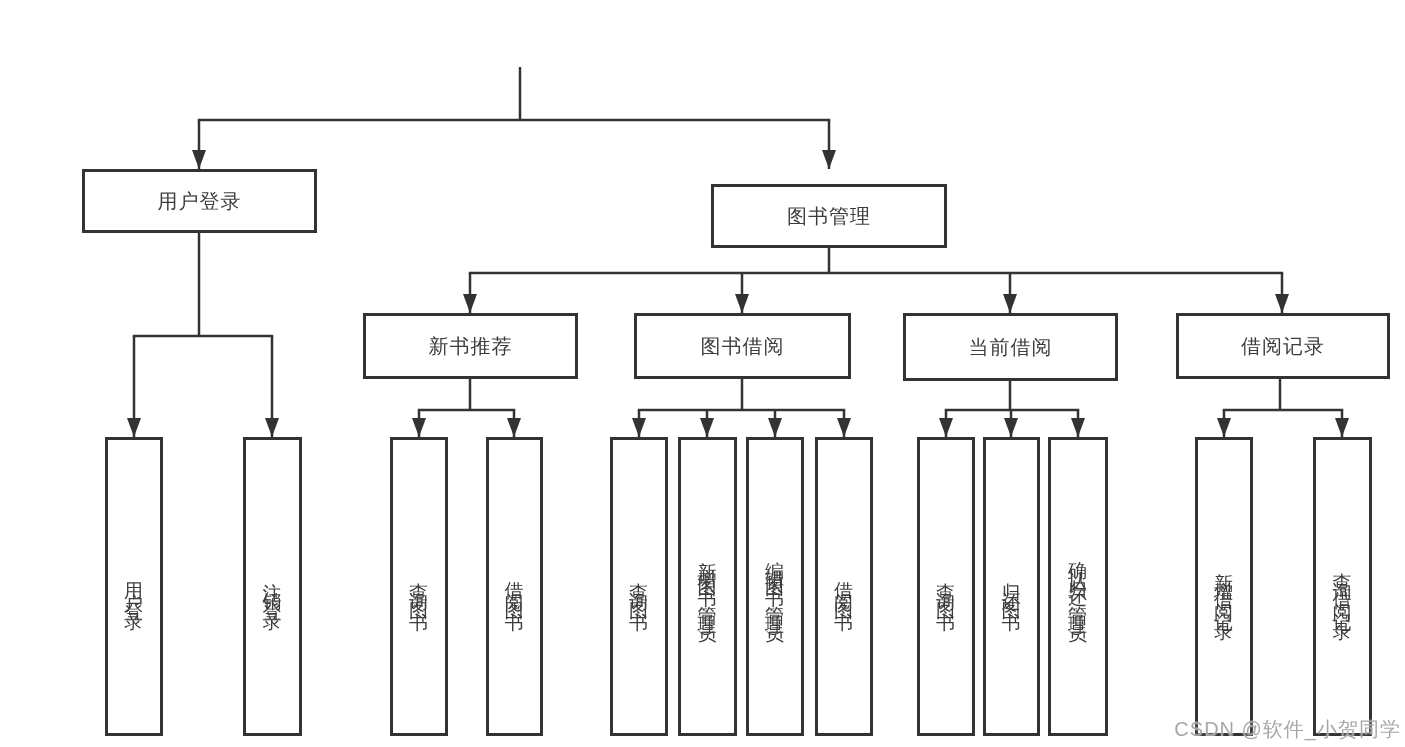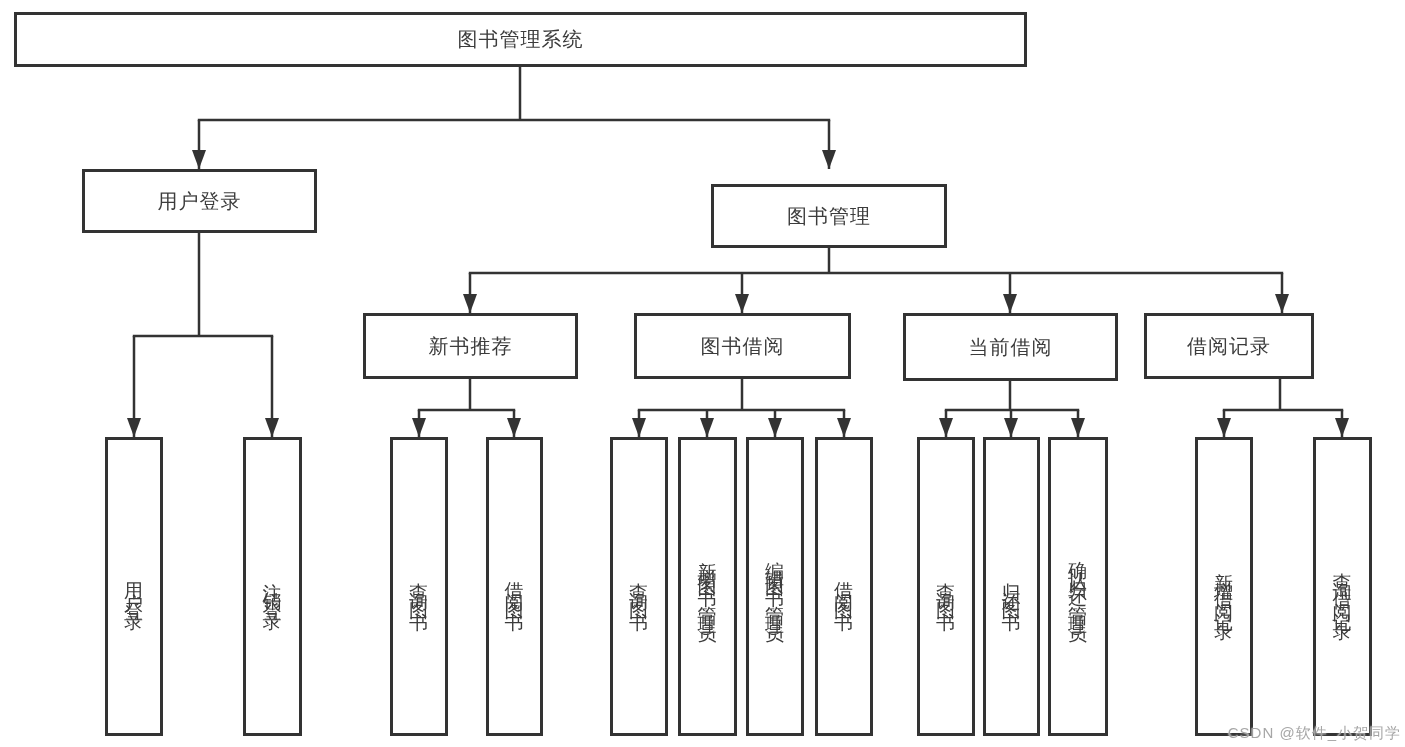--- a/index.html
+++ b/index.html
@@ -29,21 +29,21 @@
     font-size:19px;
     letter-spacing:10px;
     line-height:1;
     top:437px;
     height:299px;
   }
   .watermark{
     position:absolute;
     right:4px;
     bottom:4px;
-    font-size:15px;
+    font-size:20px;
     color:rgba(158,158,158,0.92);
     letter-spacing:1px;
     white-space:nowrap;
     text-shadow:0 0 2px #ffffff;
   }
 </style>
 </head>
 <body>
 
 <div class="stage">
@@ -91,29 +91,28 @@
       <line x1="1011" y1="410" x2="1011" y2="437" marker-end="url(#ah)"></line>
       <line x1="1078" y1="410" x2="1078" y2="437" marker-end="url(#ah)"></line>
 
       <line x1="1280" y1="379" x2="1280" y2="410"></line>
       <line x1="1222.8" y1="410" x2="1343.2" y2="410"></line>
       <line x1="1224" y1="410" x2="1224" y2="437" marker-end="url(#ah)"></line>
       <line x1="1342" y1="410" x2="1342" y2="437" marker-end="url(#ah)"></line>
     </g>
   </svg>
 
-  <div class="box h-box" style="left:14px;top:12px;width:1013px;height:55px;">图书管理系统</div>
 
   <div class="box h-box" style="left:82px;top:169px;width:235px;height:64px;">用户登录</div>
   <div class="box h-box" style="left:711px;top:184px;width:236px;height:64px;">图书管理</div>
 
   <div class="box h-box" style="left:634px;top:313px;width:217px;height:66px;">图书借阅</div>
   <div class="box h-box" style="left:363px;top:313px;width:215px;height:66px;">新书推荐</div>
   <div class="box h-box" style="left:903px;top:313px;width:215px;height:68px;">当前借阅</div>
-  <div class="box h-box" style="left:1144px;top:313px;width:170px;height:66px;">借阅记录</div>
+  <div class="box h-box" style="left:1176px;top:313px;width:214px;height:66px;">借阅记录</div>
 
   <div class="box v-box" style="left:105px;width:58px;">用户登录</div>
   <div class="box v-box" style="left:243px;width:59px;">注销登录</div>
 
   <div class="box v-box" style="left:390px;width:58px;">查询图书</div>
   <div class="box v-box" style="left:486px;width:57px;">借阅图书</div>
 
   <div class="box v-box" style="left:610px;width:58px;">查询图书</div>
   <div class="box v-box" style="left:678px;width:59px;letter-spacing:9px;">新增图书（管理员）</div>
   <div class="box v-box" style="left:746px;width:58px;letter-spacing:9px;">编辑图书（管理员）</div>

